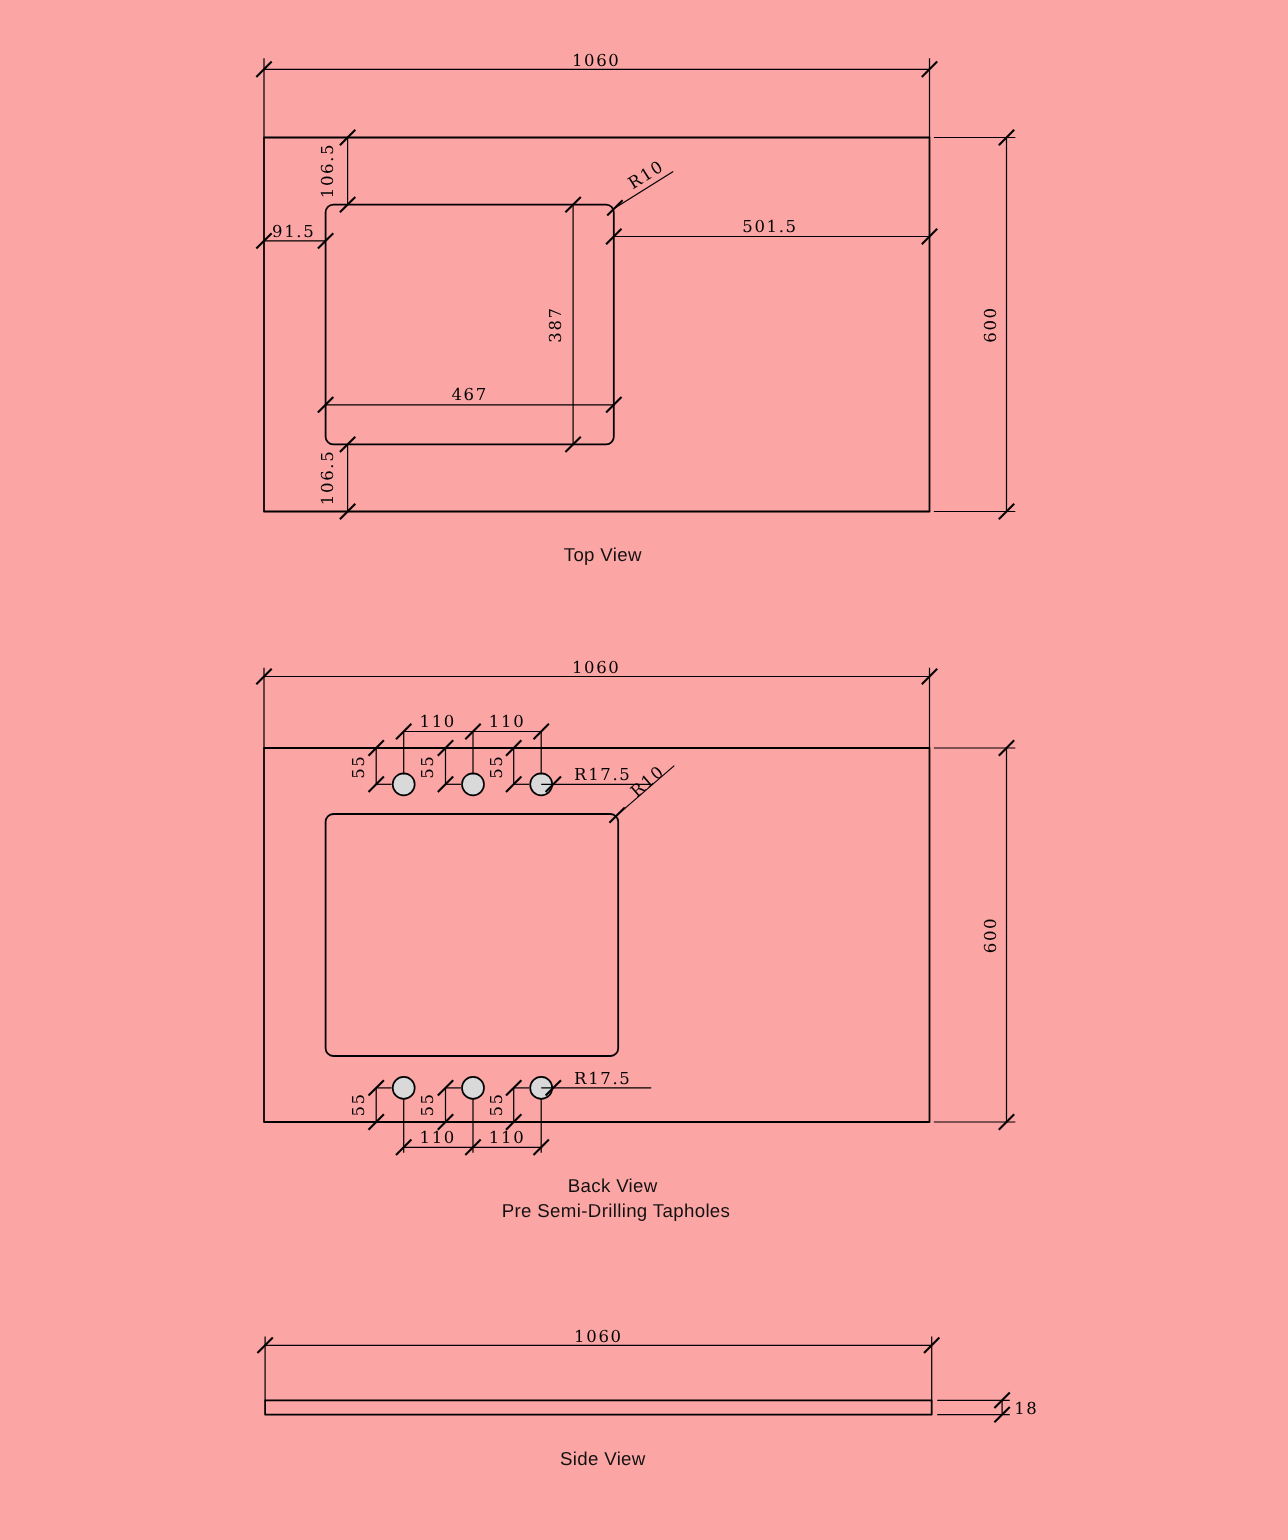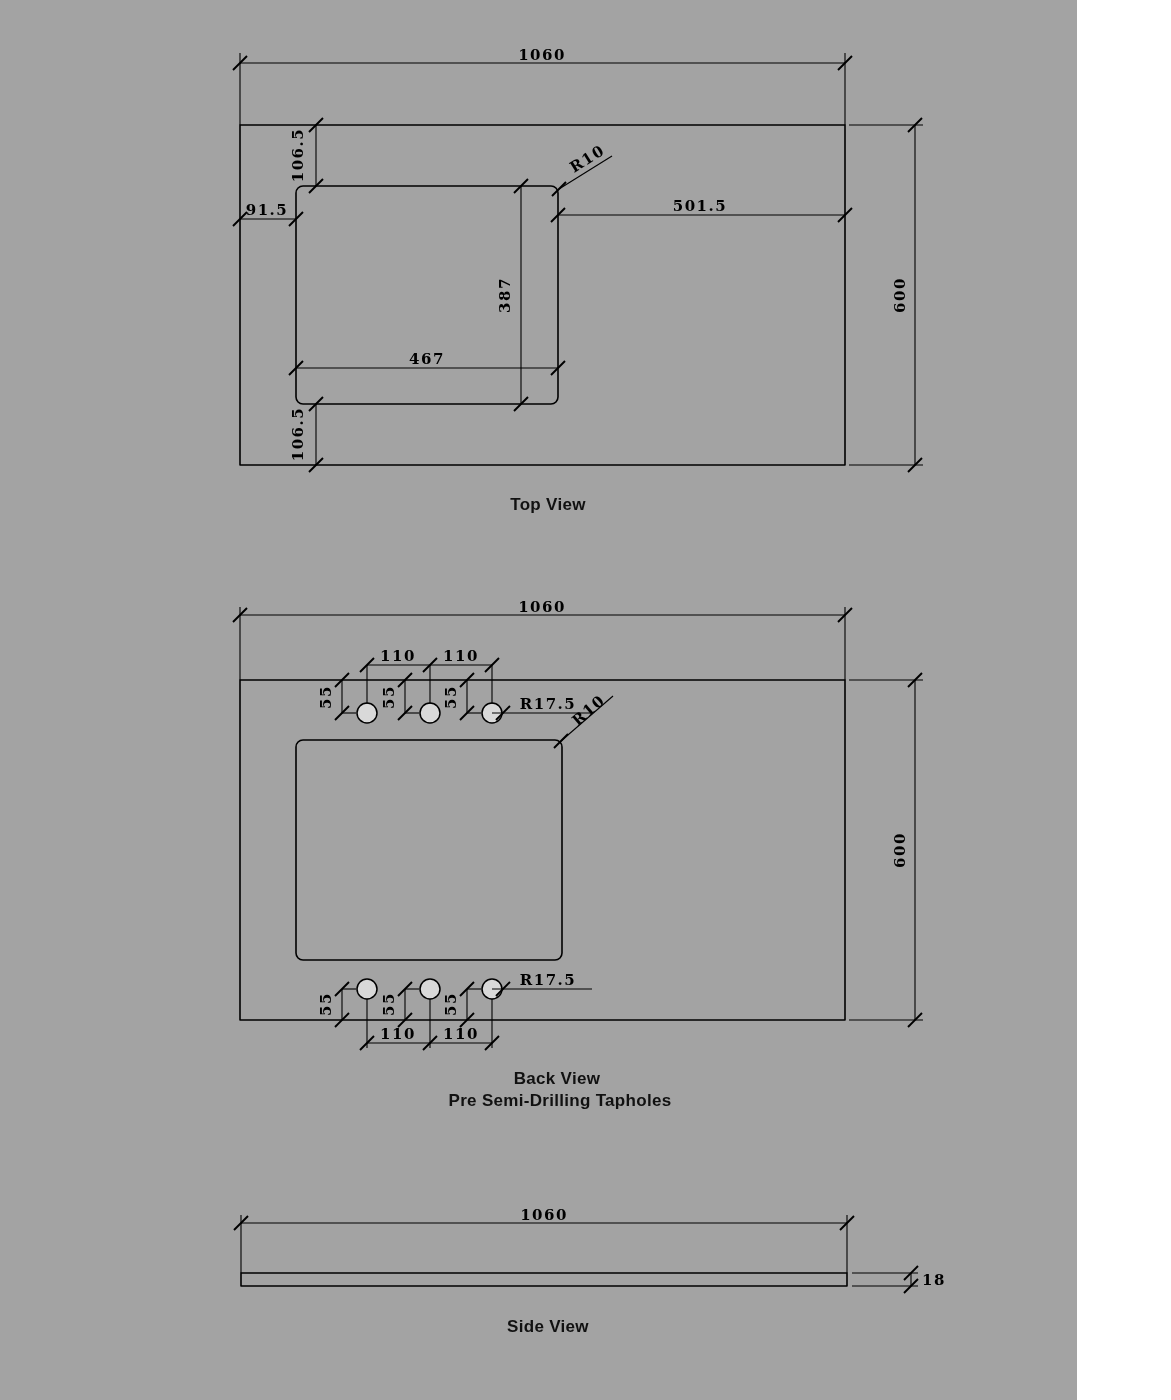--- a/index.html
+++ b/index.html
@@ -1,22 +1,21 @@
 <!DOCTYPE html>
 <html><head>
 <meta charset="utf-8">
 <style>
   html, body { margin: 0; padding: 0; background: #ffffff; }
   .page {
     position: relative;
-    width: 1077px;
+    width: 1171px;
     height: 1400px;
-    background: #a3a3a3;
+    background: #fca5a5;
     font-family: "Liberation Sans", sans-serif;
-    font-weight: bold;
   }
   svg { display: block; }
   .outline  { fill: none; stroke: #000000; stroke-width: 1.6px; stroke-linejoin: round; }
   .thin     { fill: none; stroke: #000000; stroke-width: 1.1px; }
   .tick     { stroke: #000000; stroke-width: 1.9px; fill: none; }
   .taphole  { fill: #d9d9d9; stroke: #000000; stroke-width: 1.5px; }
   .dim {
     font-family: "DejaVu Serif", serif;
     font-size: 15px;
     fill: #000000;

